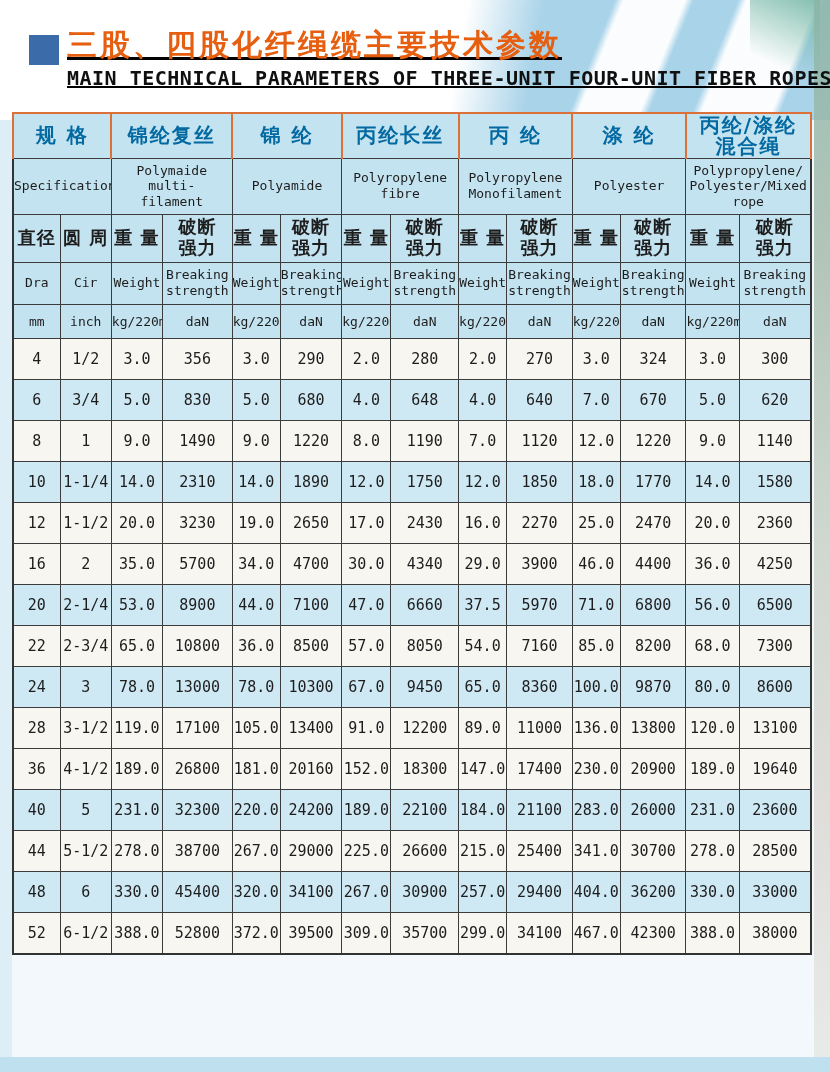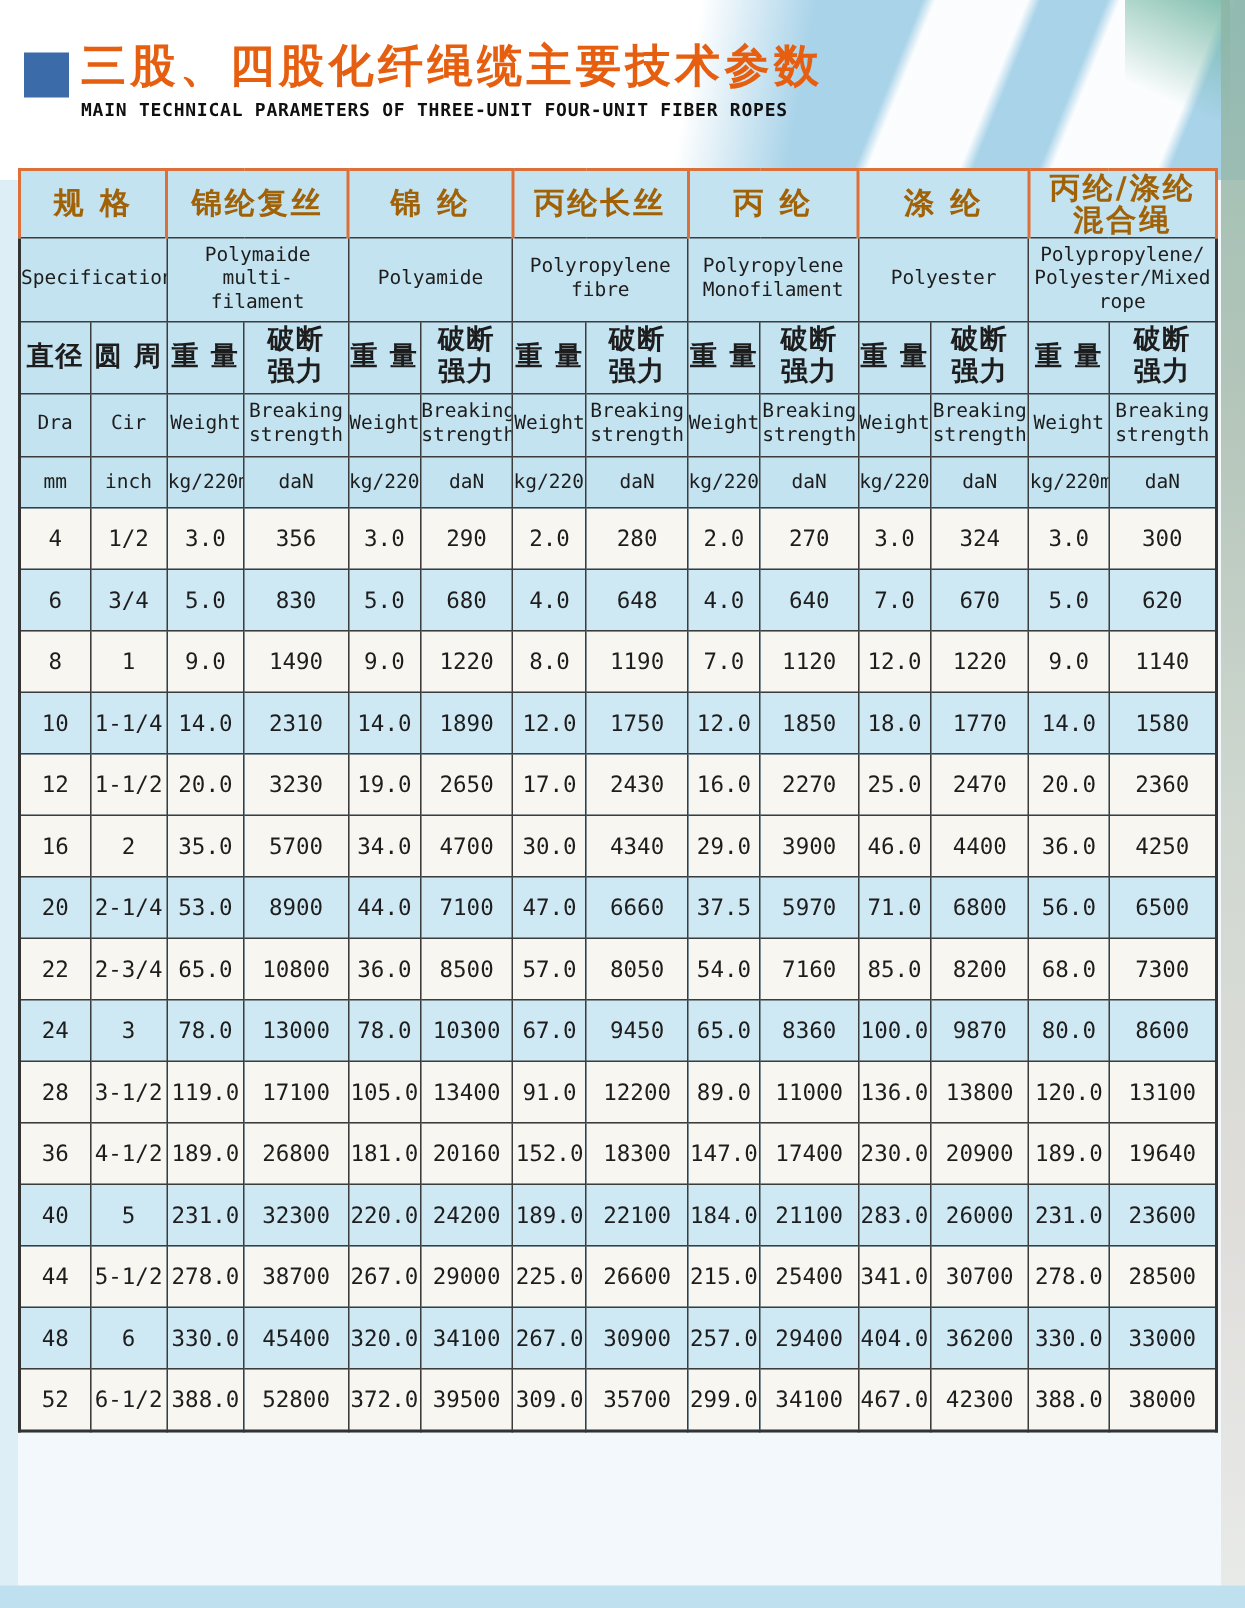--- a/index.html
+++ b/index.html
@@ -25,46 +25,46 @@
     background:linear-gradient(180deg,#8db5a6 0%,#a9bcae 25%,#c9d2c8 50%,#dcd8d4 75%,#e7e9e6 100%);
     opacity:.85;
   }
   .bg-bottom{
     position:absolute;bottom:0;left:0;width:830px;height:15px;background:#bfe0ef;
   }
   .bg-side{
     position:absolute;top:120px;left:0;width:12px;height:940px;background:#ddeef7;
   }
   
-  .title-block{position:absolute;top:28px;left:16px;width:780px;}
+  .title-block{position:absolute;top:28px;left:29px;width:780px;text-decoration:underline;}
   .title-square{position:absolute;top:7px;left:0;width:30px;height:30px;background:#3b6ba8;}
   .title-zh{
     margin-left:38px;font-size:30px;font-weight:bold;color:#e65f10;
     letter-spacing:3px;line-height:1.1;white-space:nowrap;
   }
   .title-en{
     margin-left:38px;margin-top:5px;font-family:"DejaVu Sans Mono", monospace;
-    font-size:12px;font-weight:bold;color:#101010;letter-spacing:.5px;white-space:nowrap;
+    font-size:20px;font-weight:bold;color:#101010;letter-spacing:.5px;white-space:nowrap;
   }
   
   table.spec-table{
     position:absolute;left:12px;top:112px;width:800px;
     border-collapse:collapse;table-layout:fixed;
     background:#c4e3f0;
     border:2px solid #333;
   }
   .spec-table th,.spec-table td{
     border:1px solid #3c3c3c;text-align:center;vertical-align:middle;
     padding:0;overflow:hidden;color:#1d1d1d;
   }
   .spec-table thead th{background:#c4e3f0;font-weight:normal;}
   tr.r-mat{height:45px;}
   tr.r-mat th{
     border:2px solid #dd7038;border-bottom:1px solid #3c3c3c;
-    color:#a16207;font-size:20px;font-weight:bold;letter-spacing:2px;
+    color:#0369a1;font-size:20px;font-weight:bold;letter-spacing:2px;
     white-space:pre-line;line-height:1.05;
   }
   tr.r-mat-en{height:56px;}
   tr.r-mat-en th{
     font-family:"DejaVu Sans Mono", monospace;font-size:13px;
     white-space:pre-line;line-height:1.2;
   }
   tr.r-sub{height:48px;}
   tr.r-sub th{
     font-size:18px;font-weight:bold;white-space:pre-line;line-height:1.15;letter-spacing:1px;

